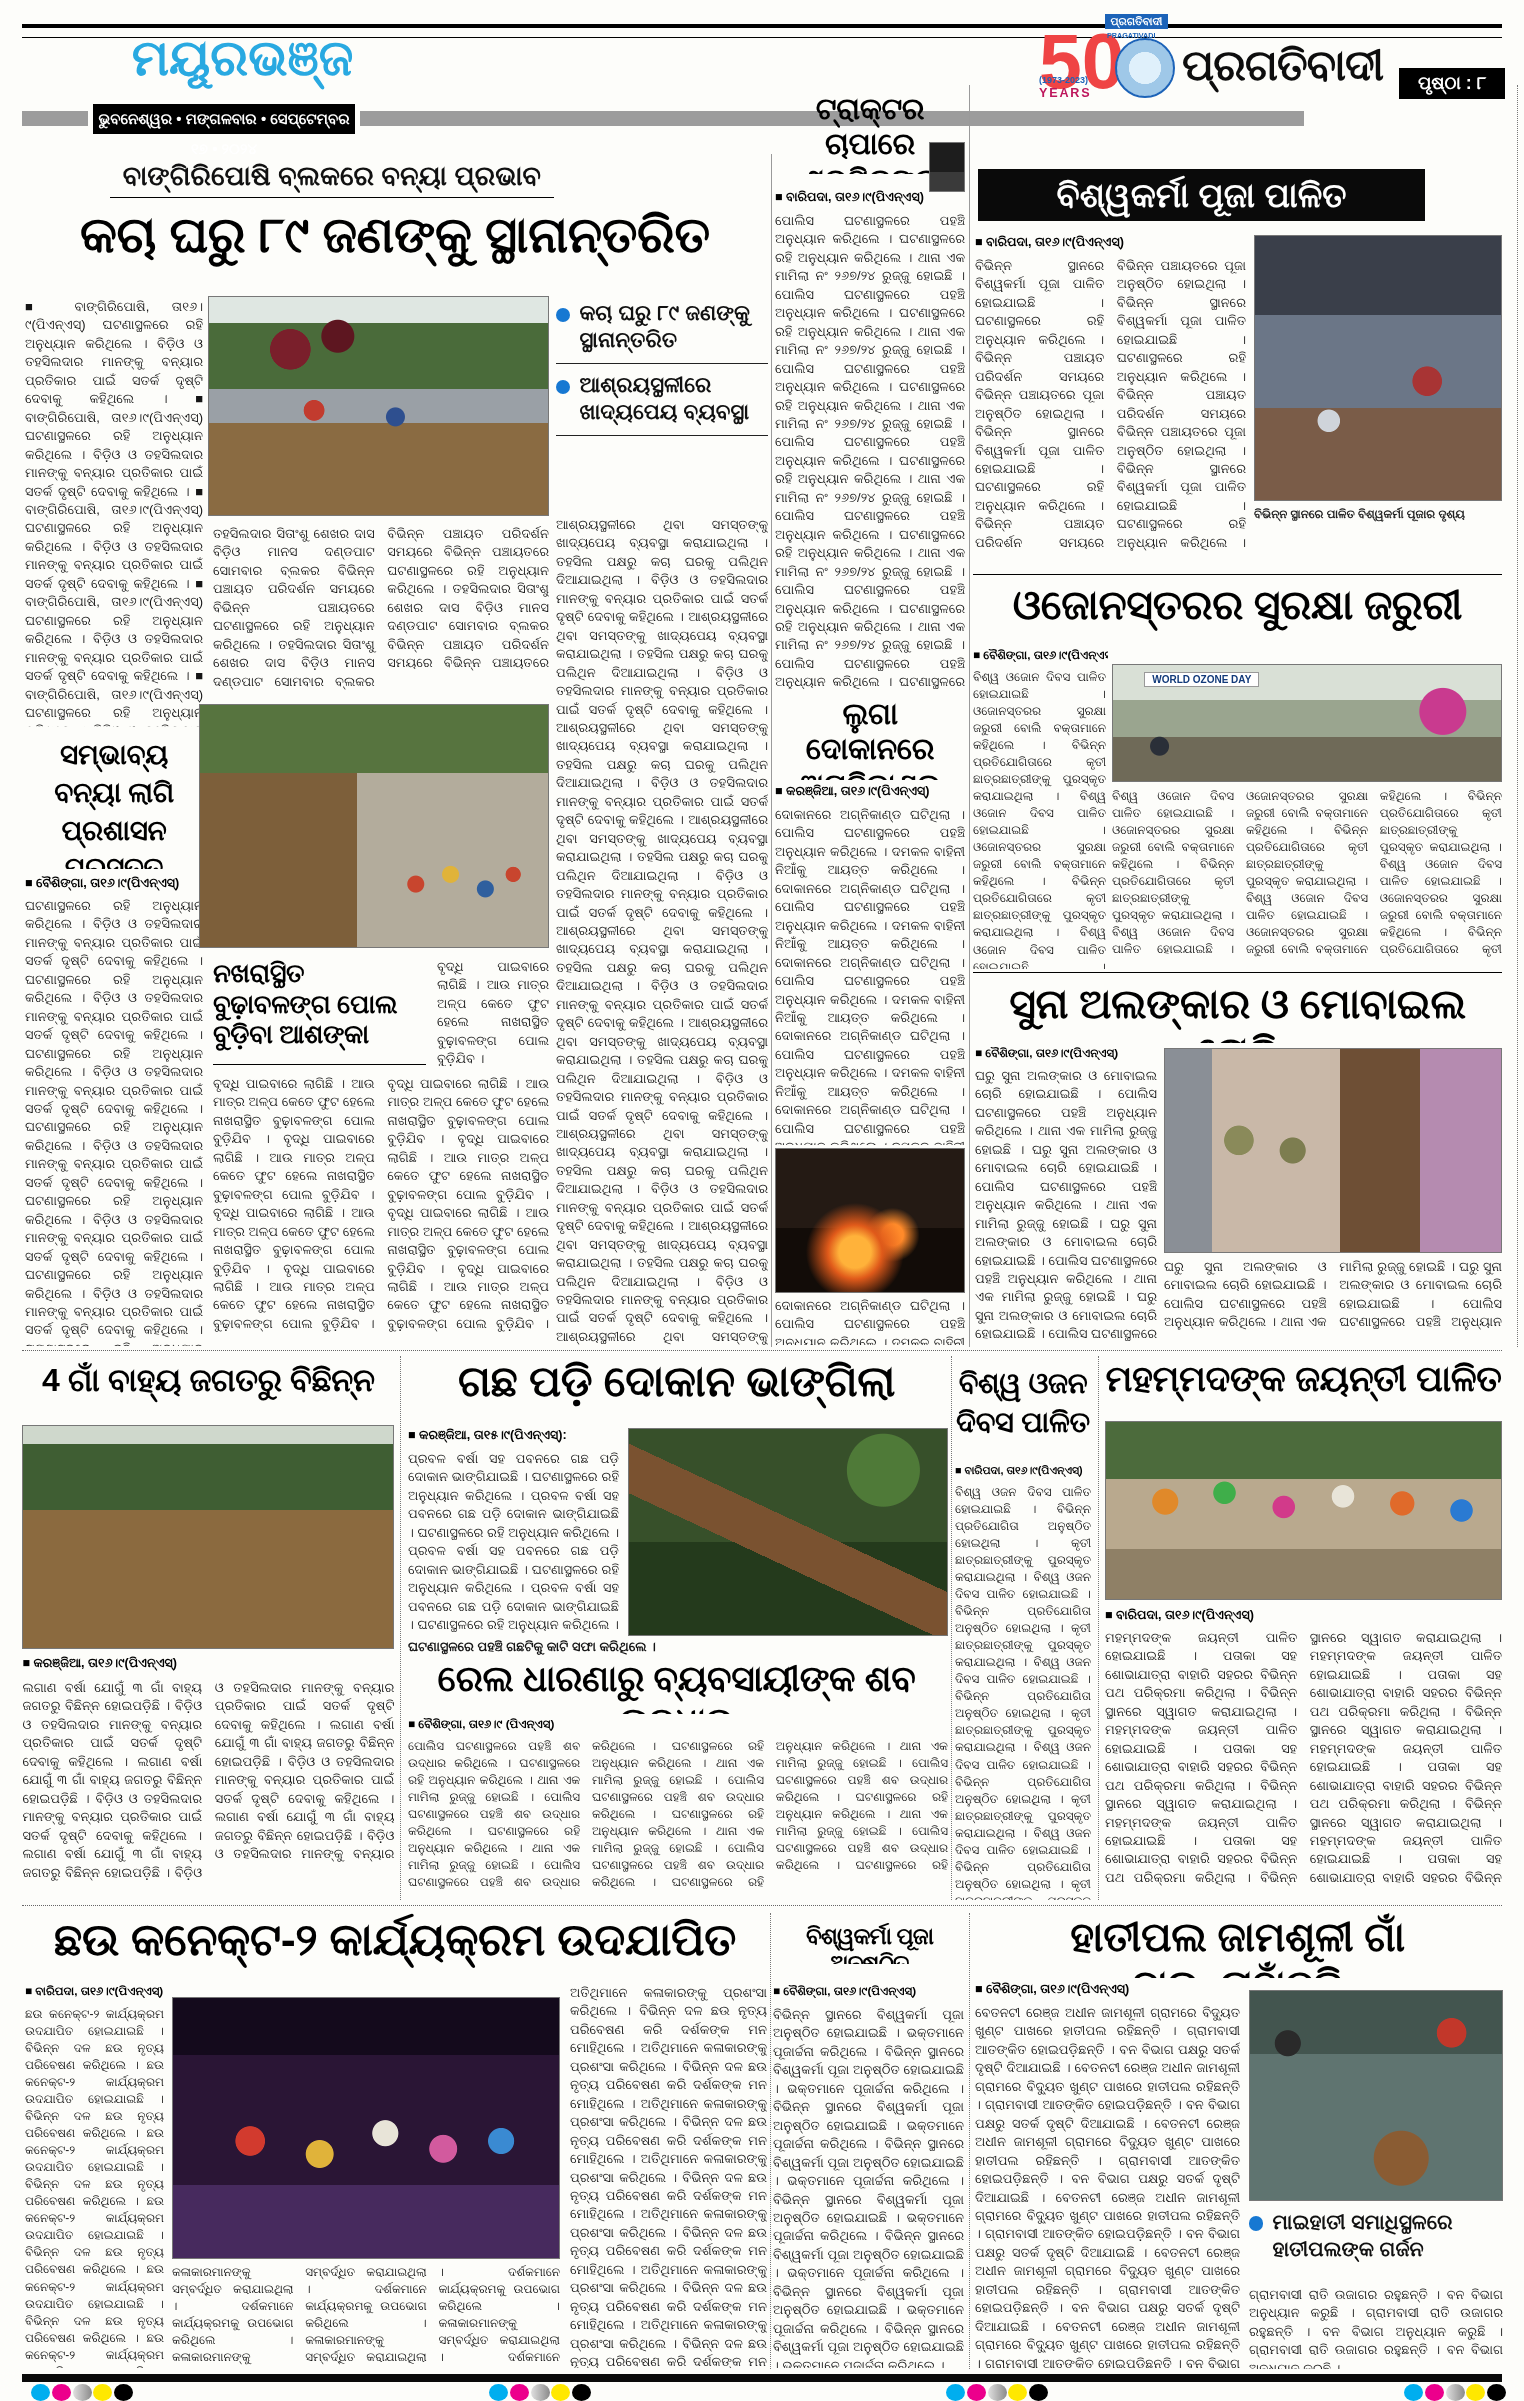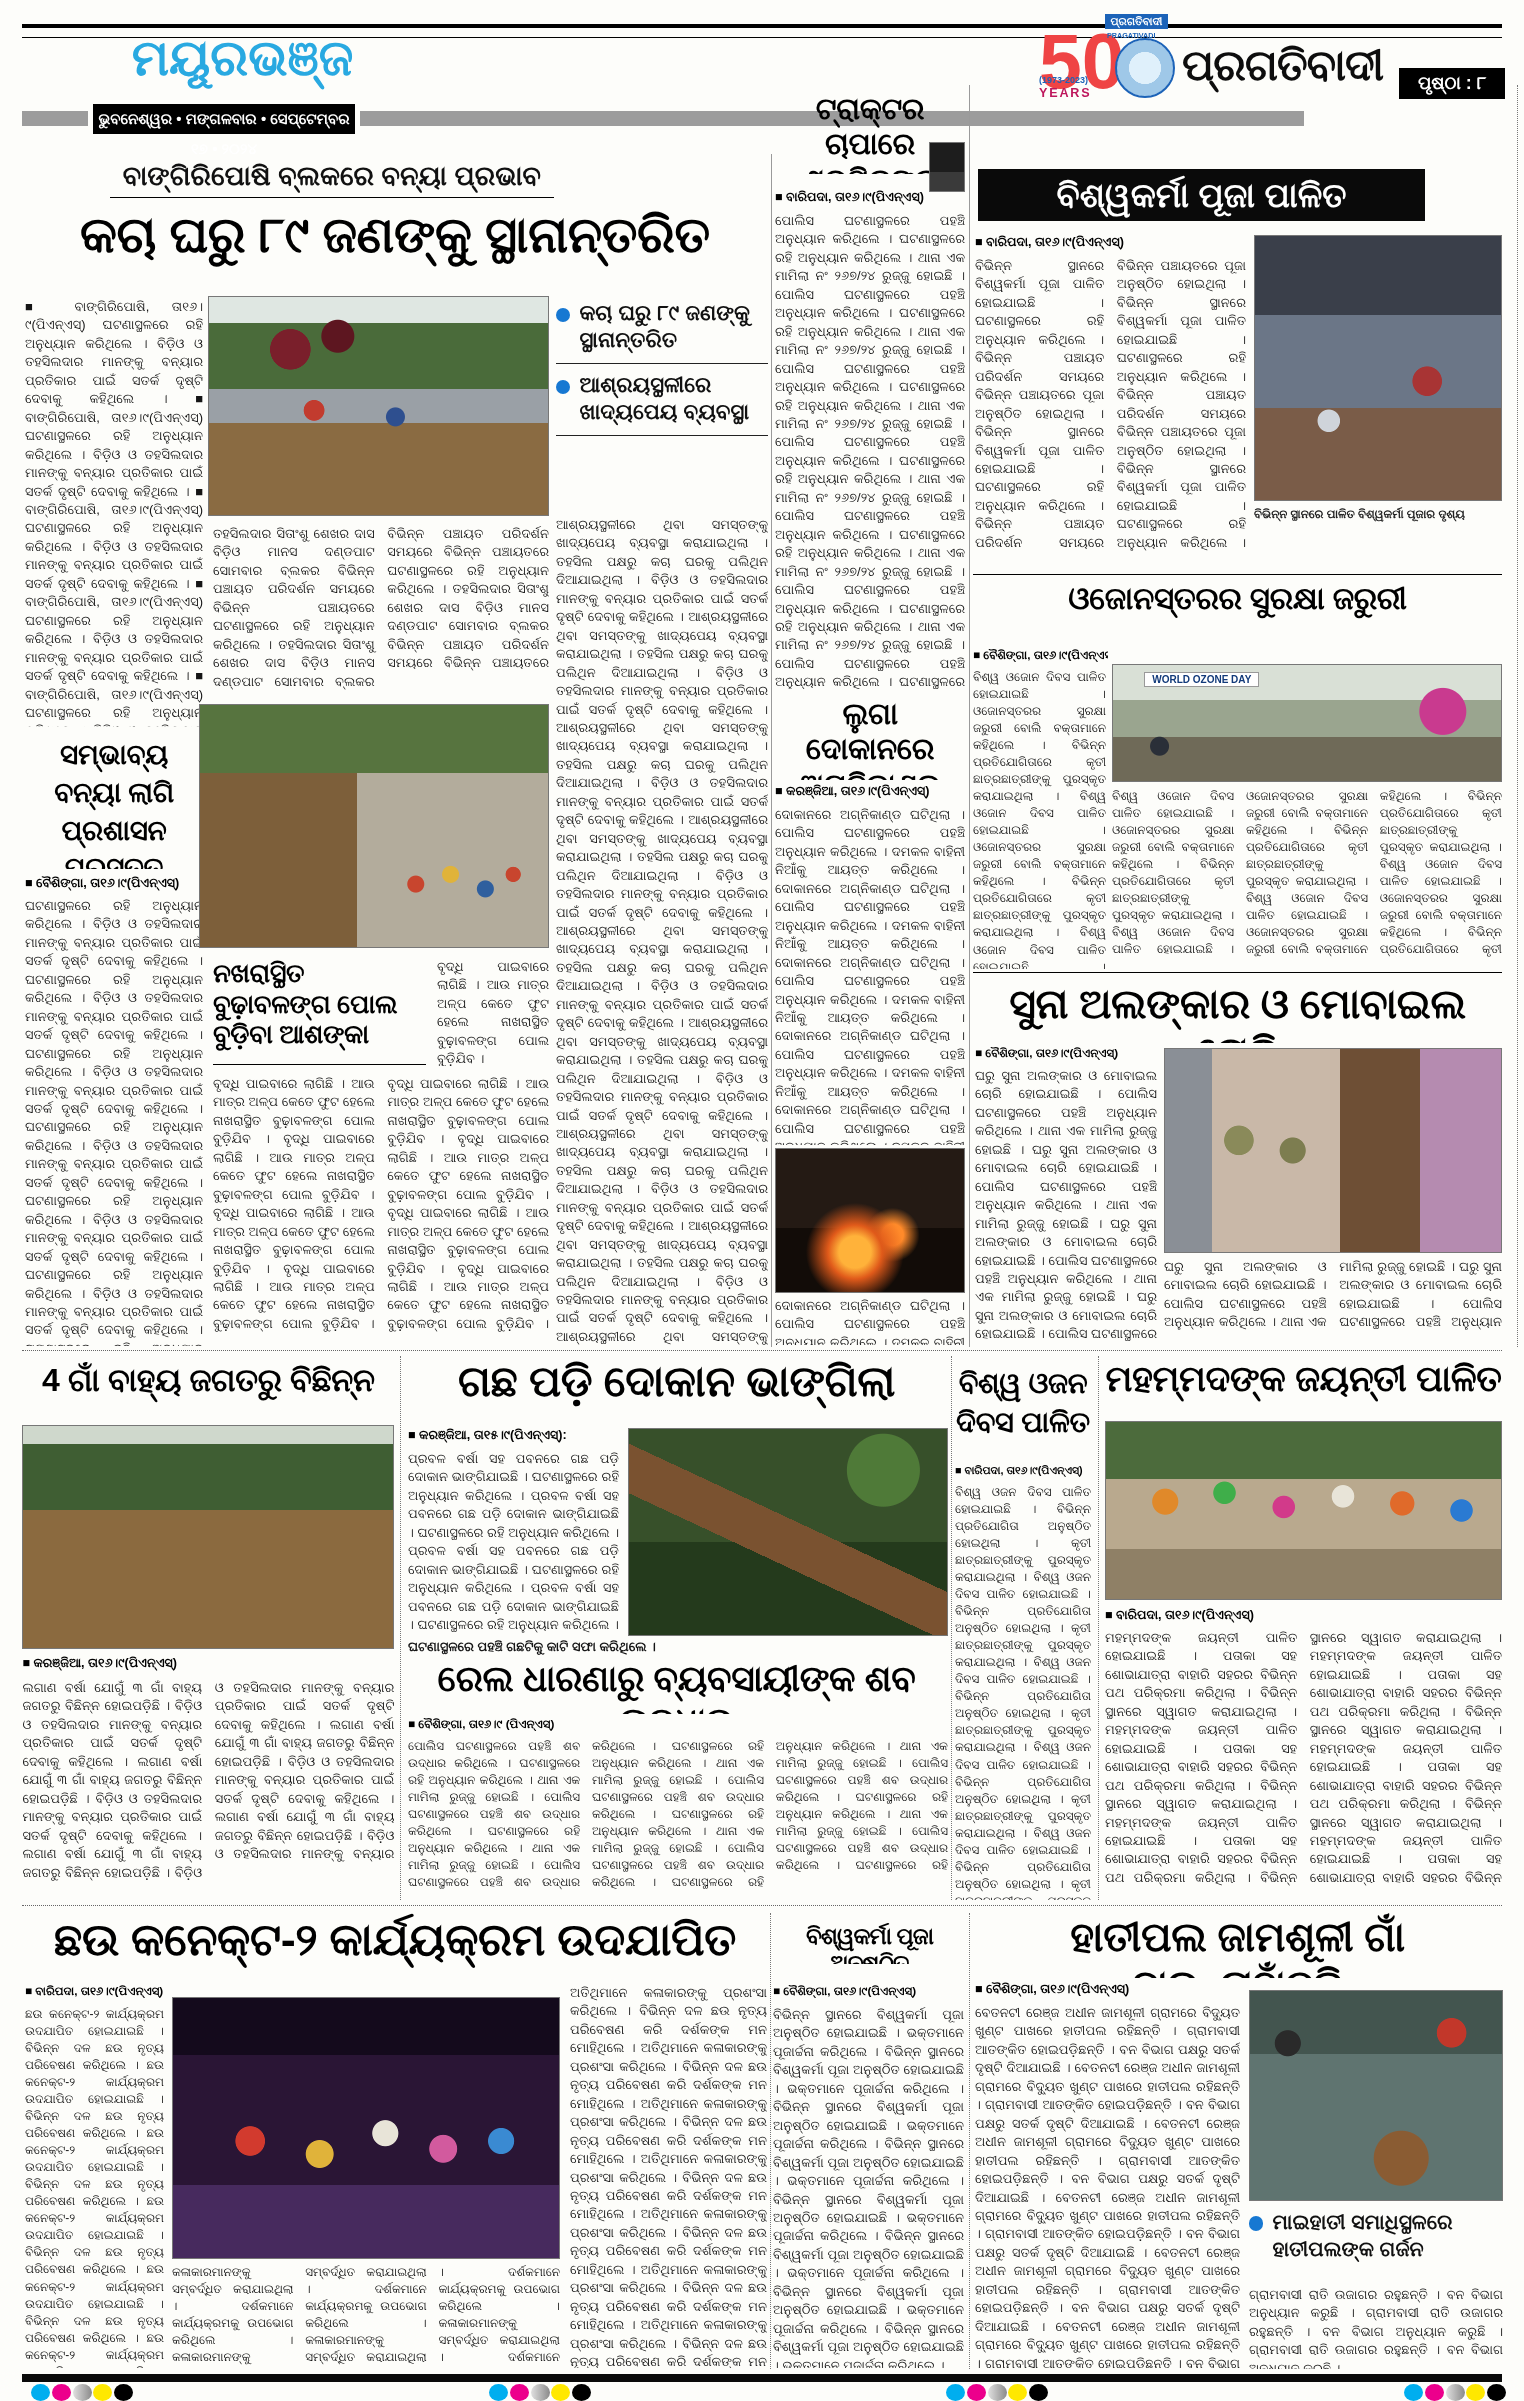--- a/index.html
+++ b/index.html
@@ -132,21 +132,21 @@
   <div class="abs dl" style="left:975px;top:235px;width:269px;">■ ବାରିପଦା, ତା୧୬।୯(ପିଏନ୍ଏସ୍)</div>
   <div class="abs bt cols2" style="left:975px;top:257px;width:271px;height:310px;">ବିଭିନ୍ନ ସ୍ଥାନରେ ବିଶ୍ୱକର୍ମା ପୂଜା ପାଳିତ ହୋଇଯାଇଛି । ଘଟଣାସ୍ଥଳରେ ରହି ଅନୁଧ୍ୟାନ କରିଥିଲେ । ବିଭିନ୍ନ ପଞ୍ଚାୟତ ପରିଦର୍ଶନ ସମୟରେ ବିଭିନ୍ନ ପଞ୍ଚାୟତରେ ପୂଜା ଅନୁଷ୍ଠିତ ହୋଇଥିଲା । ବିଭିନ୍ନ ସ୍ଥାନରେ ବିଶ୍ୱକର୍ମା ପୂଜା ପାଳିତ ହୋଇଯାଇଛି । ଘଟଣାସ୍ଥଳରେ ରହି ଅନୁଧ୍ୟାନ କରିଥିଲେ । ବିଭିନ୍ନ ପଞ୍ଚାୟତ ପରିଦର୍ଶନ ସମୟରେ ବିଭିନ୍ନ ପଞ୍ଚାୟତରେ ପୂଜା ଅନୁଷ୍ଠିତ ହୋଇଥିଲା । ବିଭିନ୍ନ ସ୍ଥାନରେ ବିଶ୍ୱକର୍ମା ପୂଜା ପାଳିତ ହୋଇଯାଇଛି । ଘଟଣାସ୍ଥଳରେ ରହି ଅନୁଧ୍ୟାନ କରିଥିଲେ । ବିଭିନ୍ନ ପଞ୍ଚାୟତ ପରିଦର୍ଶନ ସମୟରେ ବିଭିନ୍ନ ପଞ୍ଚାୟତରେ ପୂଜା ଅନୁଷ୍ଠିତ ହୋଇଥିଲା । ବିଭିନ୍ନ ସ୍ଥାନରେ ବିଶ୍ୱକର୍ମା ପୂଜା ପାଳିତ ହୋଇଯାଇଛି । ଘଟଣାସ୍ଥଳରେ ରହି ଅନୁଧ୍ୟାନ କରିଥିଲେ । ବିଭିନ୍ନ ପଞ୍ଚାୟତ ପରିଦର୍ଶନ ସମୟରେ ବିଭିନ୍ନ ପଞ୍ଚାୟତରେ ପୂଜା ଅନୁଷ୍ଠିତ ହୋଇଥିଲା ।</div>
   <div class="abs photo" style="left:1254px;top:235px;width:248px;height:266px;
           background:
             radial-gradient(circle at 70% 55%, #a83434 0 14.4px, rgba(0,0,0,0) 15.2px),
             radial-gradient(circle at 30% 70%, #cfd4da 0 10.8px, rgba(0,0,0,0) 11.7px),
             linear-gradient(180deg,#3a3f4a 0 30%,#6b7687 30% 65%,#7a5c48 65% 100%);"></div>
   <div class="abs capt" style="left:1254px;top:506px;width:248px;height:54px;">ବିଭିନ୍ନ ସ୍ଥାନରେ ପାଳିତ ବିଶ୍ୱକର୍ମା ପୂଜାର ଦୃଶ୍ୟ</div>
 
   <div class="abs rule" style="left:973px;top:574px;width:529px;"></div>
-  <div class="abs hl" style="left:973px;top:581px;width:529px;height:63px;font-size:31px;">ଓଜୋନସ୍ତରର ସୁରକ୍ଷା ଜରୁରୀ</div>
+  <div class="abs hl" style="left:973px;top:581px;width:529px;height:63px;font-size:41px;">ଓଜୋନସ୍ତରର ସୁରକ୍ଷା ଜରୁରୀ</div>
   <div class="abs dl" style="left:973px;top:648px;width:135px;font-size:11.7px;">■ ବୈଶିଙ୍ଗା, ତା୧୬।୯(ପିଏନ୍ଏସ୍)</div>
   <div class="abs bt" style="left:973px;top:669px;width:133px;height:300px;font-size:12px;">ବିଶ୍ୱ ଓଜୋନ ଦିବସ ପାଳିତ ହୋଇଯାଇଛି । ଓଜୋନସ୍ତରର ସୁରକ୍ଷା ଜରୁରୀ ବୋଲି ବକ୍ତାମାନେ କହିଥିଲେ । ବିଭିନ୍ନ ପ୍ରତିଯୋଗିତାରେ କୃତୀ ଛାତ୍ରଛାତ୍ରୀଙ୍କୁ ପୁରସ୍କୃତ କରାଯାଇଥିଲା । ବିଶ୍ୱ ଓଜୋନ ଦିବସ ପାଳିତ ହୋଇଯାଇଛି । ଓଜୋନସ୍ତରର ସୁରକ୍ଷା ଜରୁରୀ ବୋଲି ବକ୍ତାମାନେ କହିଥିଲେ । ବିଭିନ୍ନ ପ୍ରତିଯୋଗିତାରେ କୃତୀ ଛାତ୍ରଛାତ୍ରୀଙ୍କୁ ପୁରସ୍କୃତ କରାଯାଇଥିଲା । ବିଶ୍ୱ ଓଜୋନ ଦିବସ ପାଳିତ ହୋଇଯାଇଛି । ଓଜୋନସ୍ତରର ସୁରକ୍ଷା ଜରୁରୀ ବୋଲି ବକ୍ତାମାନେ କହିଥିଲେ । ବିଭିନ୍ନ ପ୍ରତିଯୋଗିତାରେ କୃତୀ ଛାତ୍ରଛାତ୍ରୀଙ୍କୁ ପୁରସ୍କୃତ କରାଯାଇଥିଲା ।</div>
   <div class="abs photo" style="left:1112px;top:664px;width:390px;height:118px;
           background:
             radial-gradient(circle at 12% 70%, #2a2f38 0 9px, rgba(0,0,0,0) 10px),
             radial-gradient(circle at 85% 40%, #c93a8f 0 23px, rgba(0,0,0,0) 24px),
             linear-gradient(180deg,#d9e0d6 0 30%,#9aa58f 30% 62%,#6f6a58 62% 100%);">
     <div style="position:absolute;left:8%;top:6%;background:#fff;color:#123a7a;font-size:10px;font-weight:bold;padding:0.9px 7.2px;border:0.9px solid #999;">WORLD OZONE DAY</div>
   </div>
   <div class="abs bt cols3" style="left:1112px;top:788px;width:390px;height:181px;font-size:12px;">ବିଶ୍ୱ ଓଜୋନ ଦିବସ ପାଳିତ ହୋଇଯାଇଛି । ଓଜୋନସ୍ତରର ସୁରକ୍ଷା ଜରୁରୀ ବୋଲି ବକ୍ତାମାନେ କହିଥିଲେ । ବିଭିନ୍ନ ପ୍ରତିଯୋଗିତାରେ କୃତୀ ଛାତ୍ରଛାତ୍ରୀଙ୍କୁ ପୁରସ୍କୃତ କରାଯାଇଥିଲା । ବିଶ୍ୱ ଓଜୋନ ଦିବସ ପାଳିତ ହୋଇଯାଇଛି । ଓଜୋନସ୍ତରର ସୁରକ୍ଷା ଜରୁରୀ ବୋଲି ବକ୍ତାମାନେ କହିଥିଲେ । ବିଭିନ୍ନ ପ୍ରତିଯୋଗିତାରେ କୃତୀ ଛାତ୍ରଛାତ୍ରୀଙ୍କୁ ପୁରସ୍କୃତ କରାଯାଇଥିଲା । ବିଶ୍ୱ ଓଜୋନ ଦିବସ ପାଳିତ ହୋଇଯାଇଛି । ଓଜୋନସ୍ତରର ସୁରକ୍ଷା ଜରୁରୀ ବୋଲି ବକ୍ତାମାନେ କହିଥିଲେ । ବିଭିନ୍ନ ପ୍ରତିଯୋଗିତାରେ କୃତୀ ଛାତ୍ରଛାତ୍ରୀଙ୍କୁ ପୁରସ୍କୃତ କରାଯାଇଥିଲା । ବିଶ୍ୱ ଓଜୋନ ଦିବସ ପାଳିତ ହୋଇଯାଇଛି । ଓଜୋନସ୍ତରର ସୁରକ୍ଷା ଜରୁରୀ ବୋଲି ବକ୍ତାମାନେ କହିଥିଲେ । ବିଭିନ୍ନ ପ୍ରତିଯୋଗିତାରେ କୃତୀ ଛାତ୍ରଛାତ୍ରୀଙ୍କୁ ପୁରସ୍କୃତ କରାଯାଇଥିଲା ।</div>

